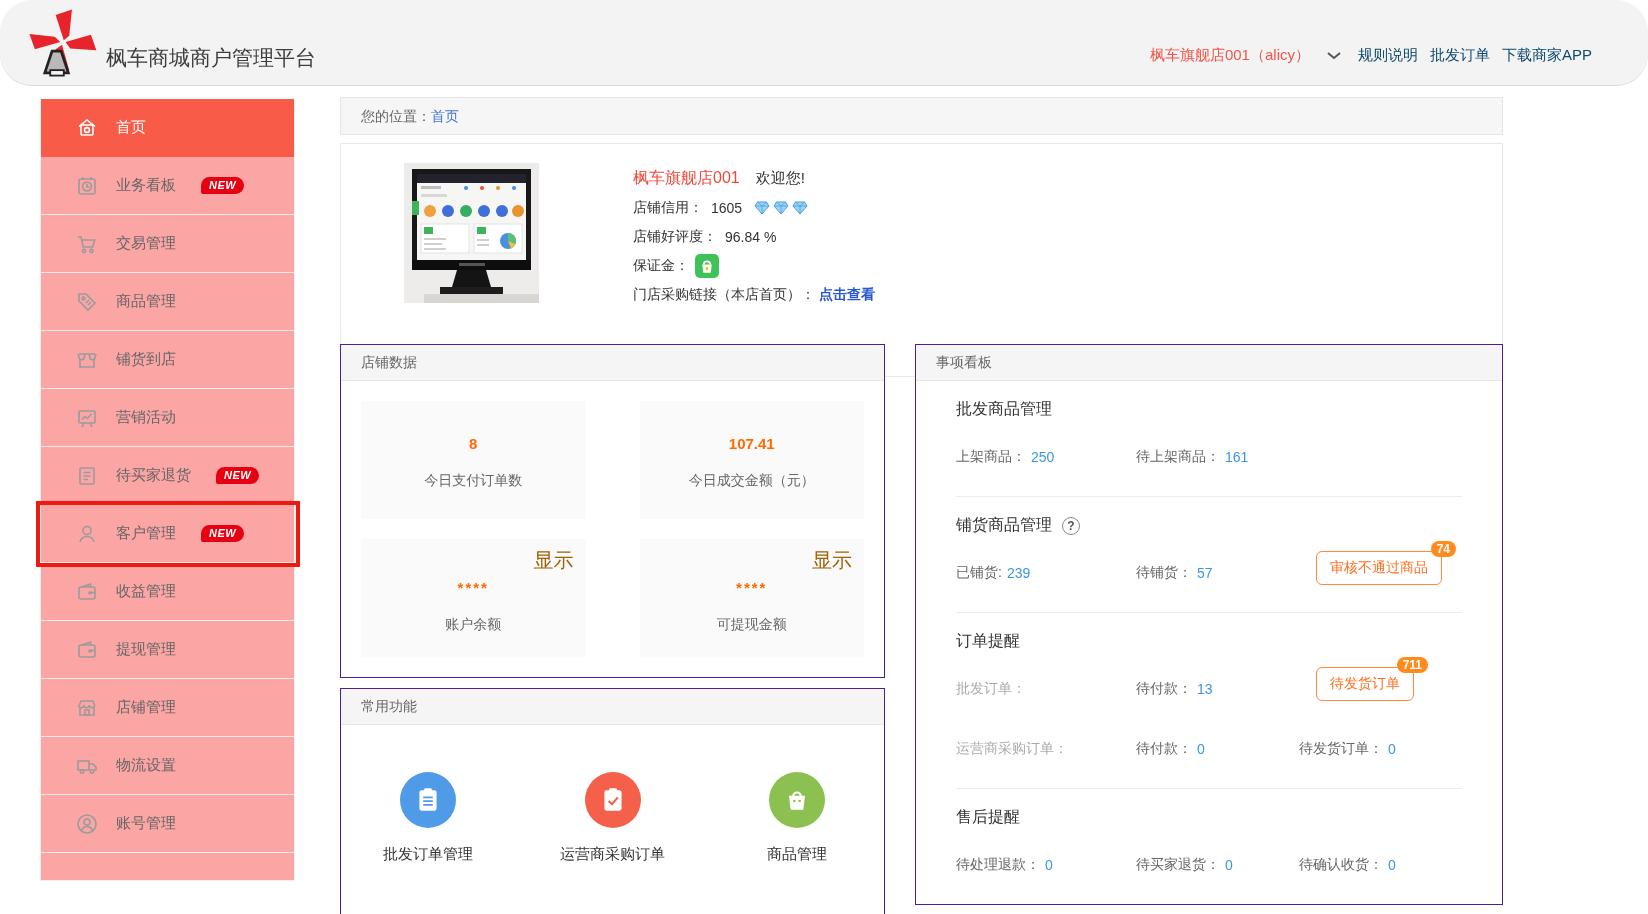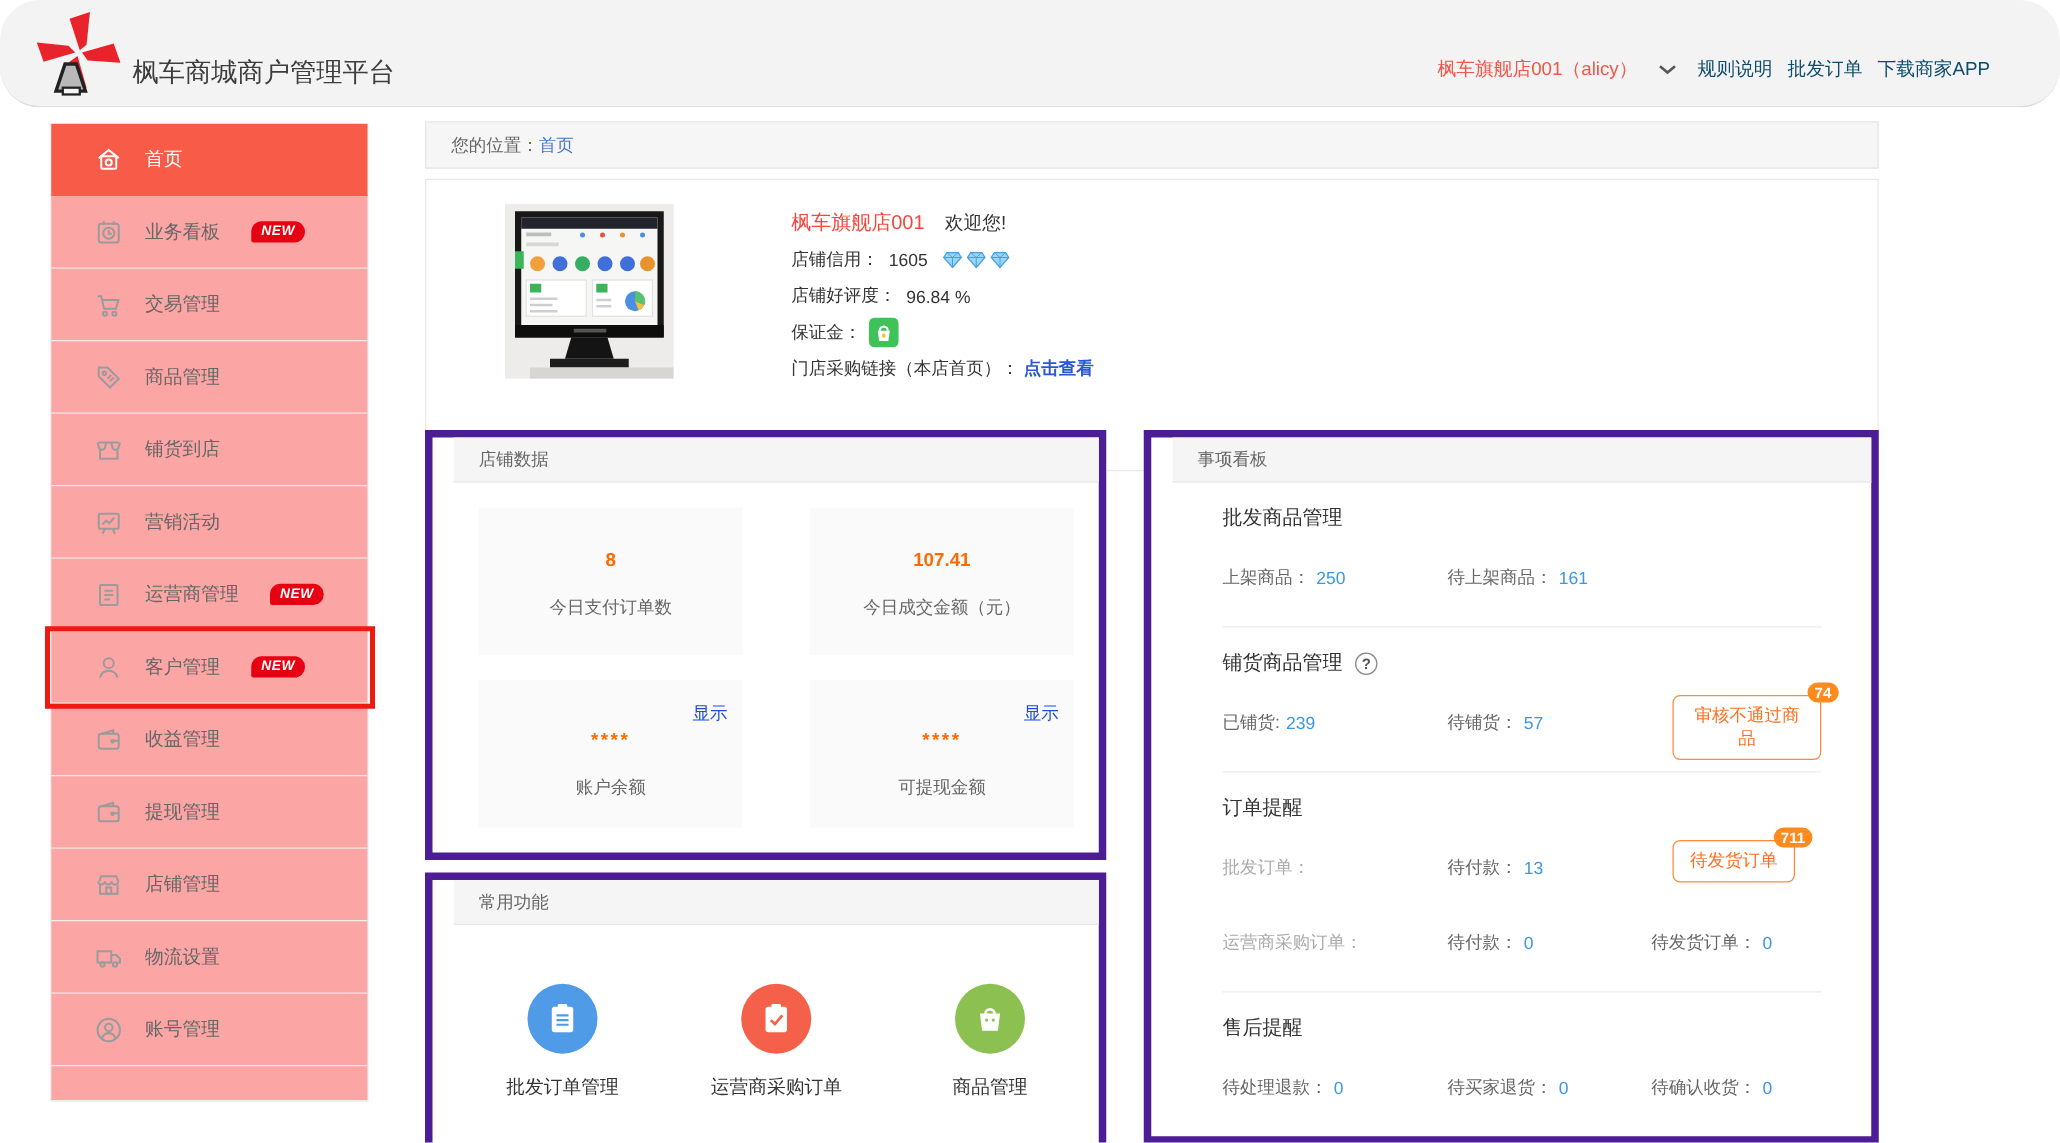--- a/index.html
+++ b/index.html
@@ -45,32 +45,32 @@
   .store-info { position:absolute; left:292px; top:20px; font-size:14px; }
   .store-info .line { height:29px; display:flex; align-items:center; }
   .store-name { color:#f4473b; font-size:16px; margin-right:16px; cursor:pointer; }
   .welcome { font-size:15px; }
   .sv { margin-left:8px; }
   .gems { display:flex; gap:3px; margin-left:12px; }
   .dep-icn { margin-left:6px; display:flex; }
   .view-link { color:#2a58d0; font-weight:bold; margin-left:4px; cursor:pointer; }
 
   
-  .panel { border:6px solid #4c1d95; background:#fff;padding-left:17px; }
+  .panel { border:1px solid #4c1d95; background:#fff; }
   .panel-hd { height:36px; line-height:35px; background:#f5f5f5; border-bottom:1px solid #e8e8e8;
     padding-left:20px; font-size:14px; color:#666; }
 
   
   .left-col { position:absolute; left:340px; top:344px; width:545px; }
   .store-data-body { padding:20px; display:grid; grid-template-columns:1fr 1fr; gap:20px 54px; }
   .stat-card { height:118px; background:#fafafa; text-align:center; position:relative; }
   .stat-value { padding-top:34px; color:#ff6a00; font-size:15px; font-weight:bold; }
   .stat-card.masked .stat-value { padding-top:40px; letter-spacing:2px; }
   .stat-label { margin-top:20px; color:#666; font-size:14px; }
-  .show-link { position:absolute; top:18px; right:12px; color:#1d4ed8; font-size:14px; cursor:pointer; }
+  .show-link { position:absolute; top:8px; right:12px; color:#a16207; font-size:20px; cursor:pointer; }
   .common-panel { margin-top:10px; }
   .common-body { display:flex; justify-content:space-between; padding:0 12px; height:200px; }
   .func { width:150px; text-align:center; margin-top:47px; cursor:pointer; }
   .func .circle { width:56px; height:56px; border-radius:50%; margin:0 auto; display:flex;
     align-items:center; justify-content:center; }
   .c-blue { background:#4f9be8; } .c-red { background:#f4604a; } .c-green { background:#8cc152; }
   .func .flabel { margin-top:17px; font-size:15px; color:#333; }
 
   
   .right-panel { position:absolute; left:915px; top:344px; width:588px; }
@@ -184,21 +184,21 @@
     </span>
     <span>营销活动</span>
   </div>
   <div class="side-item">
     <span class="icn">
       <svg viewBox="0 0 24 24" width="24" height="24" fill="none" stroke="currentColor" stroke-width="1.6">
         <rect x="5" y="4" width="14" height="16" rx="1"></rect>
           <path d="M8.5 8.5h7M8.5 12h7M8.5 15.5h4.5"></path>
         </svg>
     </span>
-    <span>运营商管理</span>
+    <span>待买家退货</span>
     <span class="badge-new">NEW</span>
   </div>
   <div class="side-item">
     <span class="icn">
       <svg viewBox="0 0 24 24" width="24" height="24" fill="none" stroke="currentColor" stroke-width="1.6">
         <circle cx="12" cy="8.5" r="4"></circle>
           <path d="M5 20c1-4 4-5.5 7-5.5s6 1.5 7 5.5"></path>
         </svg>
     </span>
     <span>客户管理</span>

